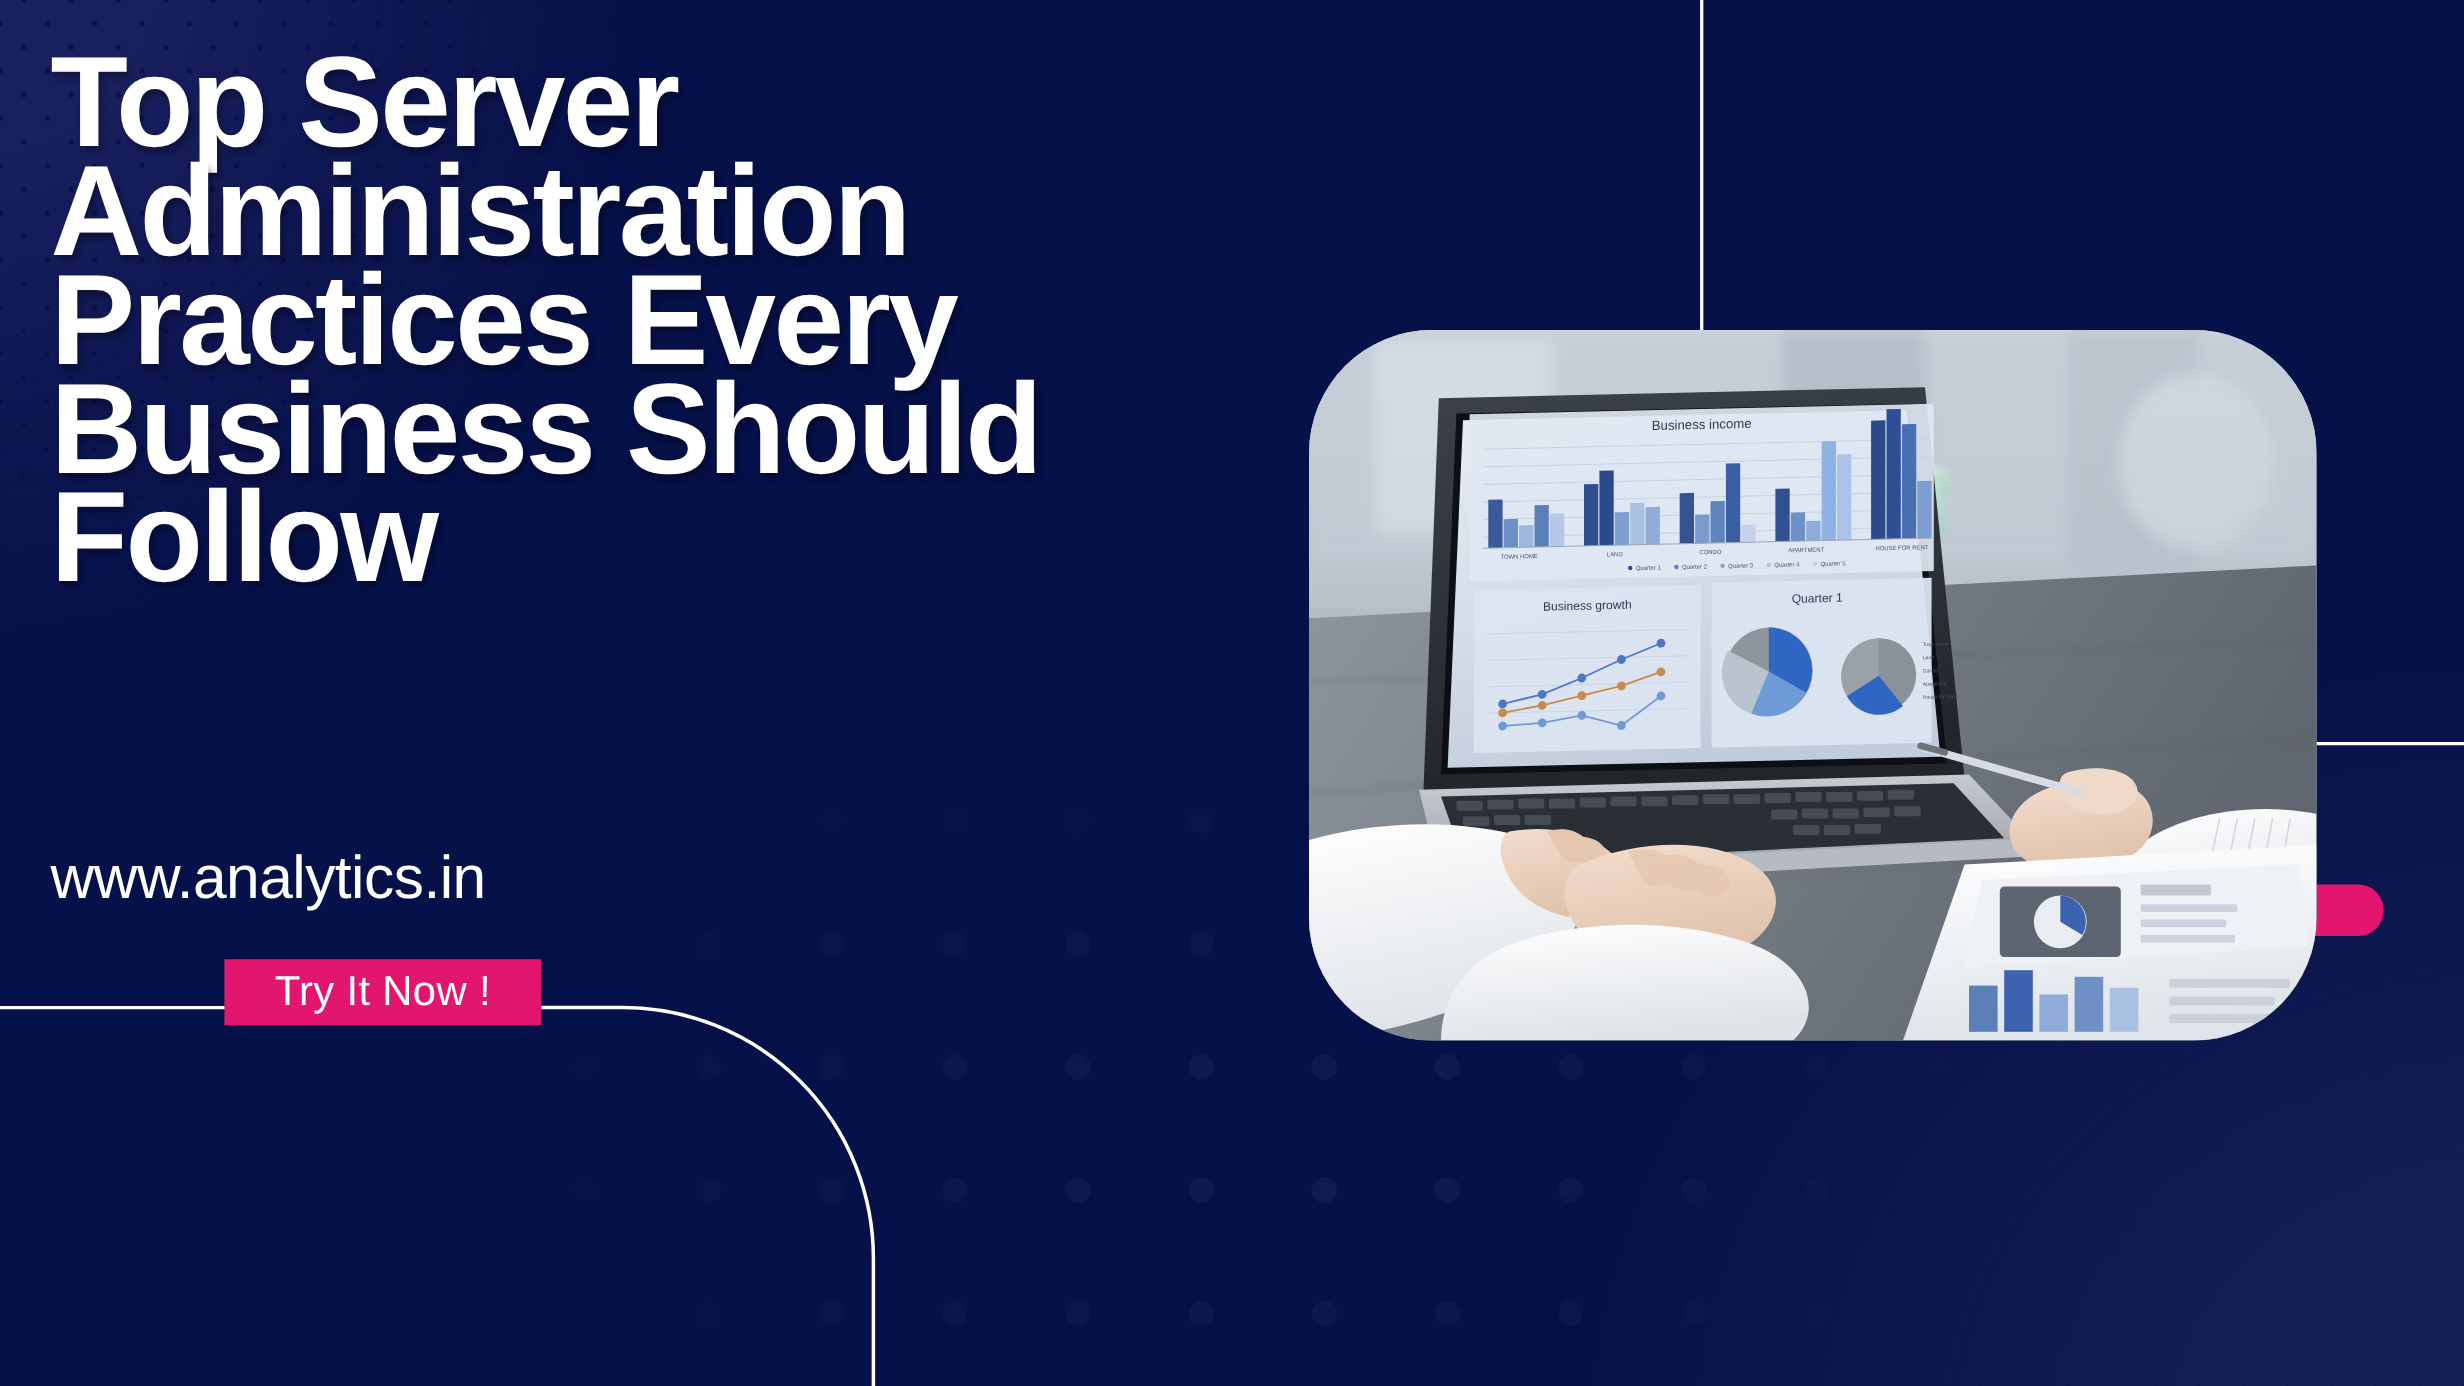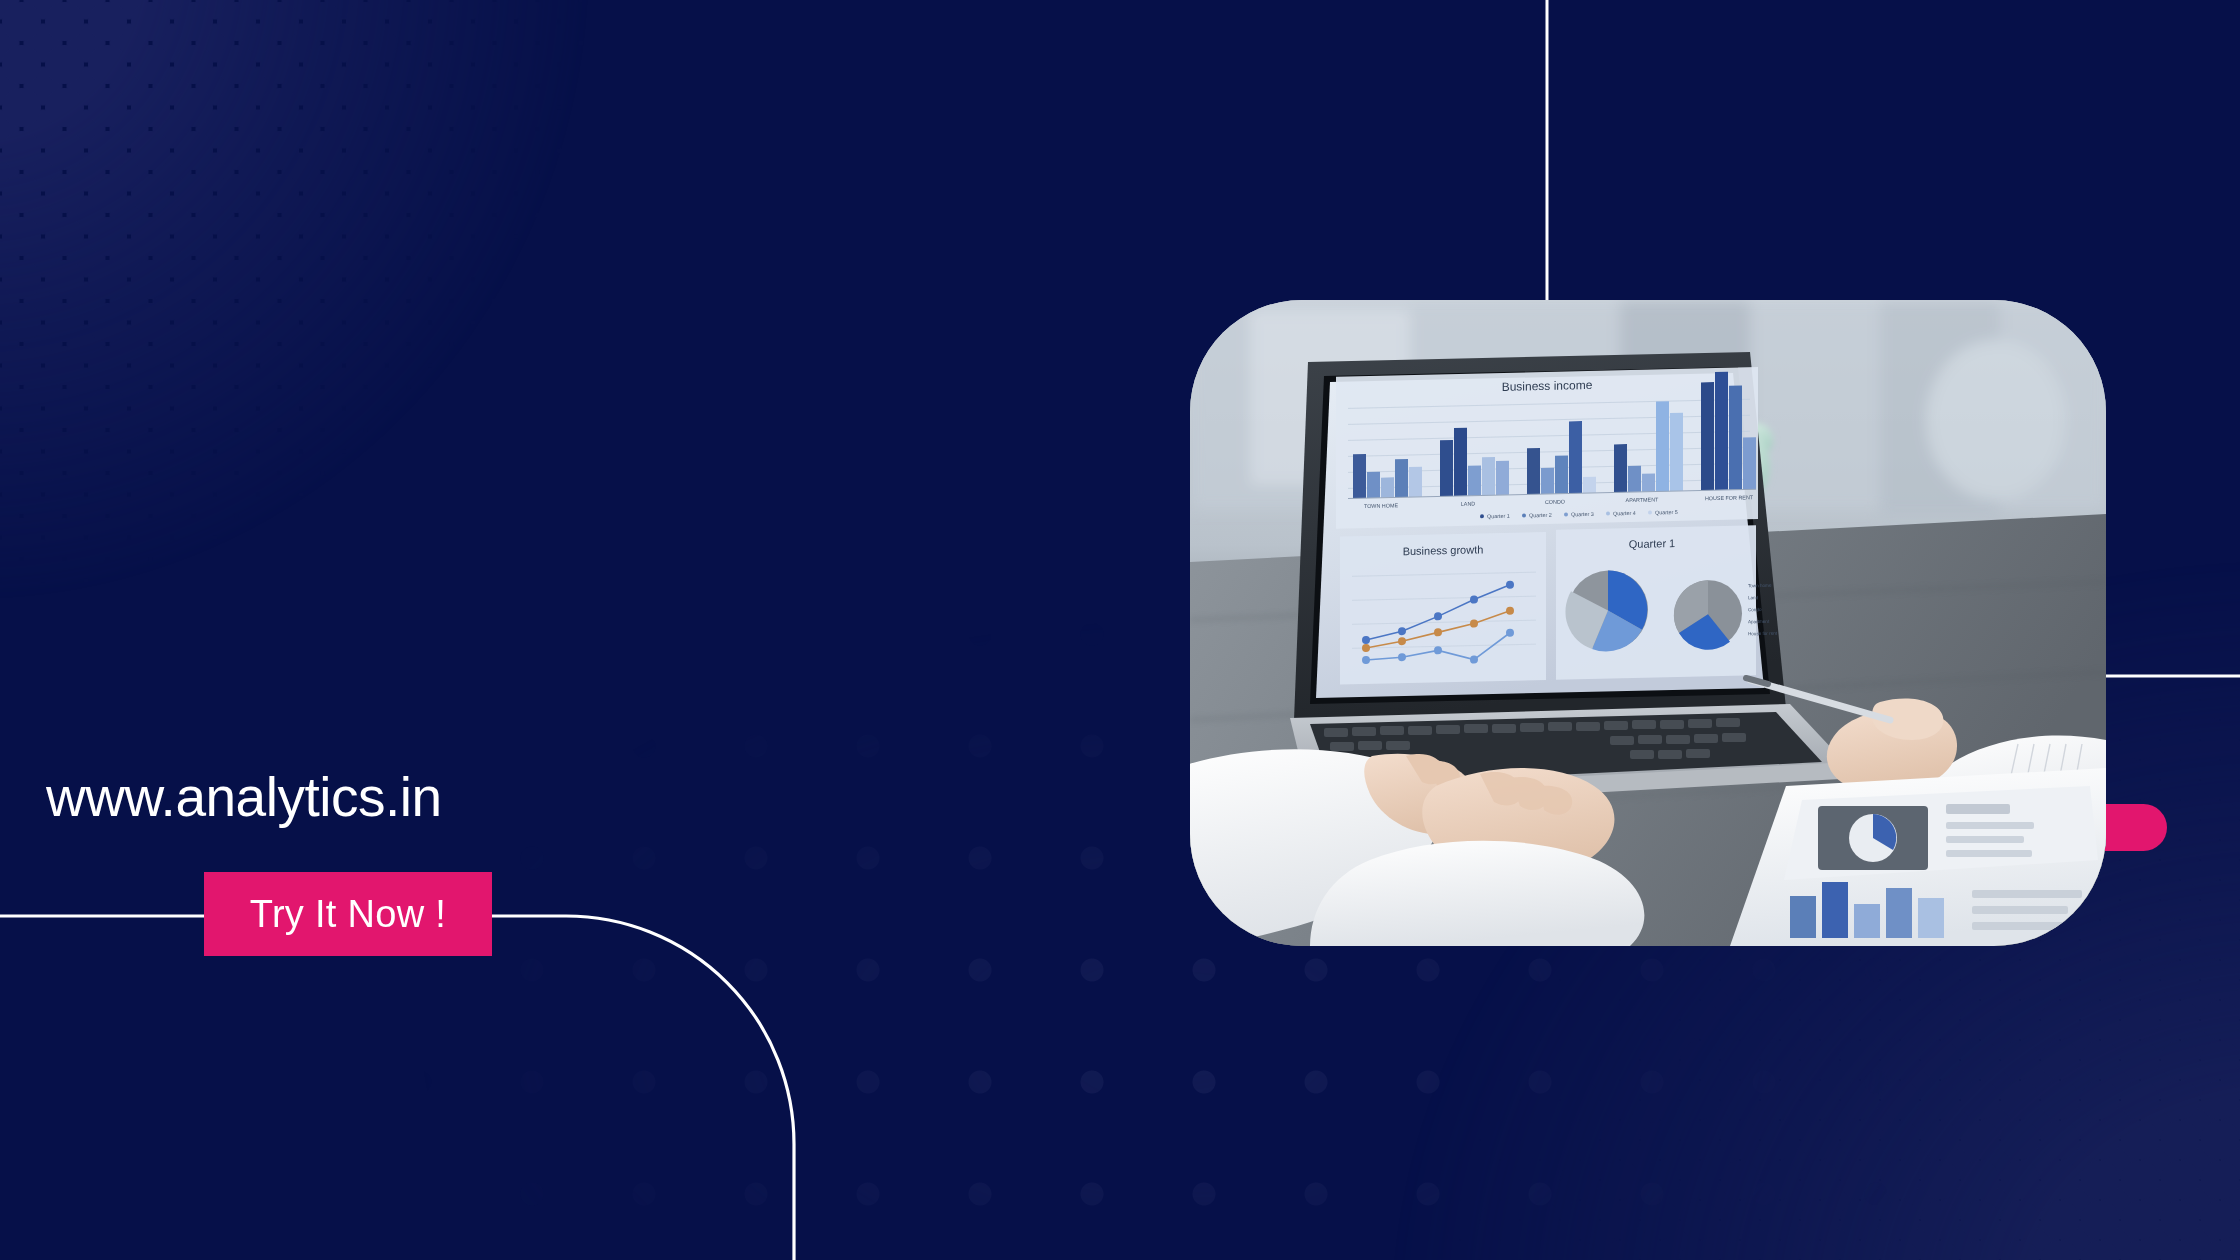--- a/index.html
+++ b/index.html
@@ -61,21 +61,21 @@
   .url{
     position:absolute;left:46px;top:765px;
     color:#ffffff;
     font-size:55px;
     font-weight:300;
     letter-spacing:-0.5px;
     font-family:"Liberation Sans", sans-serif;
   }
   .cta{
     position:absolute;left:204px;top:872px;
-    width:288px;height:84px;
+    width:288px;height:60px;
     background:#e2166e;
     border:0;
     display:flex;align-items:center;justify-content:center;
     color:#ffffff;
     font-size:38px;
     font-weight:300;
     letter-spacing:0.3px;
     font-family:"Liberation Sans", sans-serif;
     cursor:pointer;
     padding:0;
@@ -112,20 +112,27 @@
 
     <line x1="1547" y1="0" x2="1547" y2="310" stroke="#ffffff" stroke-width="3"></line>
 
     <line x1="0" y1="916" x2="206" y2="916" stroke="#ffffff" stroke-width="3"></line>
 
     <path d="M 492 916 L 566 916 A 228 228 0 0 1 794 1144 L 794 1260" fill="none" stroke="#ffffff" stroke-width="3.2"></path>
 
     <line x1="2106" y1="676" x2="2240" y2="676" stroke="#ffffff" stroke-width="3"></line>
   </svg>
 
+  <div class="copy">
+    <h1 class="headline">Top Server
+Administration
+Practices Every
+Business Should
+Follow</h1>
+  </div>
 
   <div class="url">www.analytics.in</div>
 
   <button class="cta">Try It Now !</button>
 
   <div class="pill"></div>
 
   <div class="photo">
     <span class="photo-caption">Person typing on a laptop showing business analytics dashboards, with a second hand holding a pen, an alarm clock, a small plant and printed charts on a desk</span>
     <svg viewBox="0 0 916 646" preserveAspectRatio="xMidYMid slice" aria-hidden="true">

